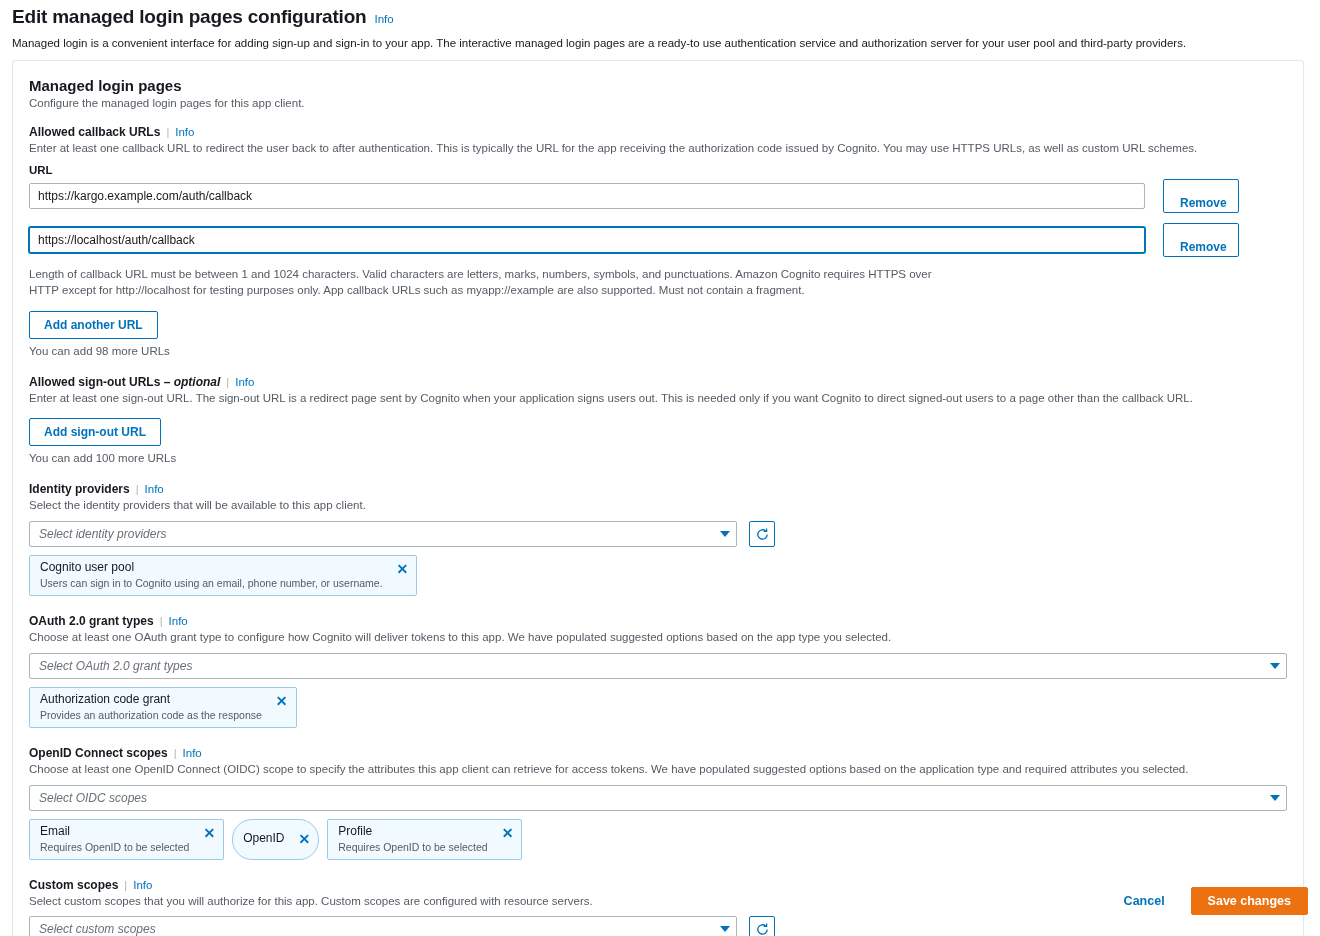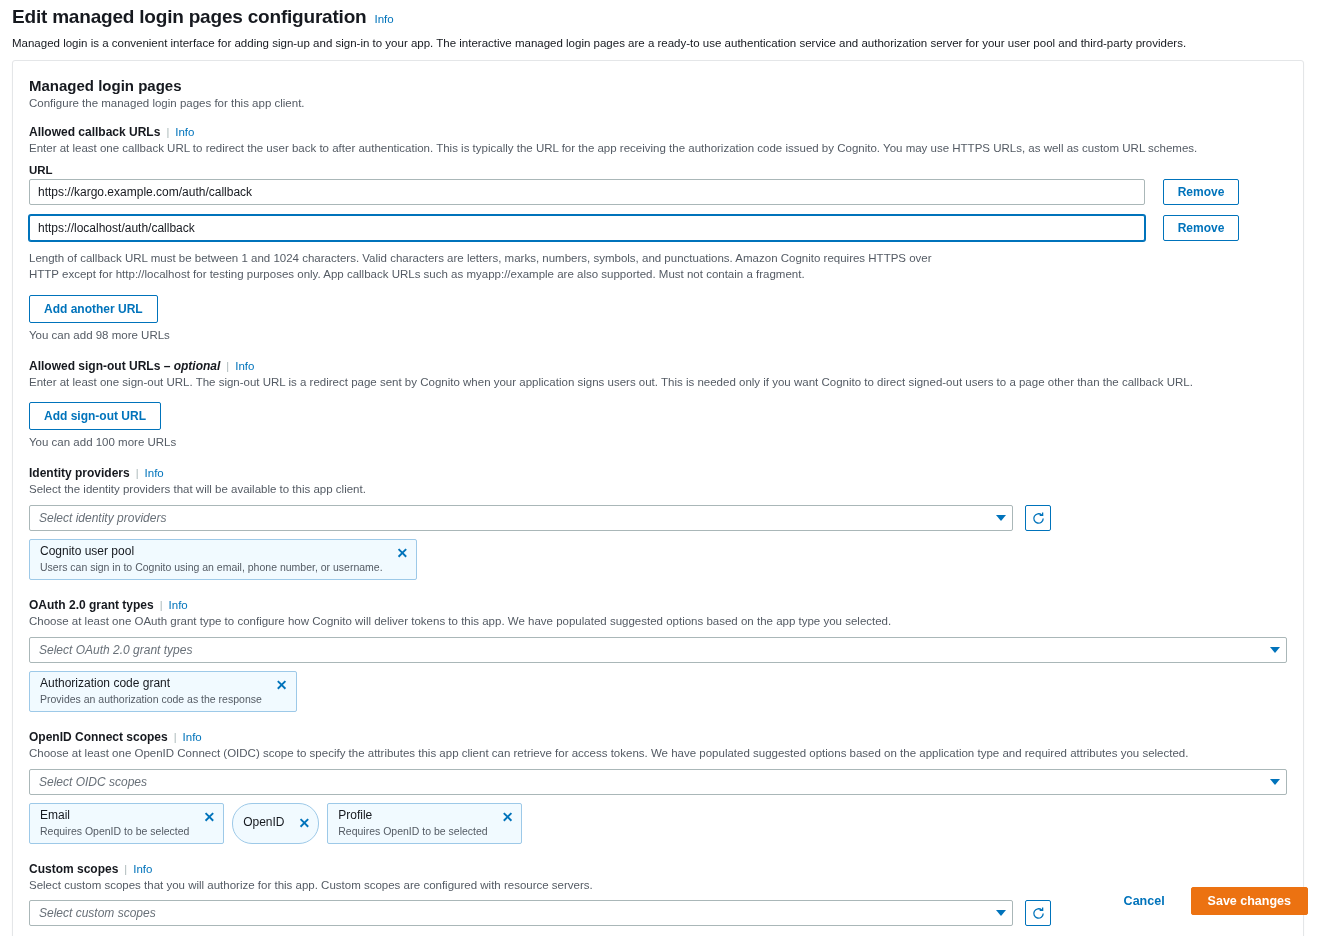--- a/index.html
+++ b/index.html
@@ -127,21 +127,21 @@
     font-weight: bold;
     border-radius: 2px;
     cursor: pointer;
     background: #fff;
     border: 1px solid #0073bb;
     color: #0073bb;
     height: 26px;
     padding: 0 14px;
     white-space: nowrap;
   }
-  .btn.remove { width: 76px; padding: 0; }
+  .btn.remove { width: 76px; padding: 16px; }
   .btn.add { margin-top: 5px; height: 28px; padding: 5px 14px; }
   .note {
     font-size: 11.5px;
     color: #545b64;
     margin-top: 6px;
   }
   .spacer-lg { height: 18px; }
   .spacer-md { height: 12px; }
   
   .select-row {
@@ -157,21 +157,21 @@
     background: #fff;
     display: flex;
     align-items: center;
     padding: 0 6px 0 9px;
     font-size: 12px;
     color: #687078;
     font-style: italic;
     cursor: pointer;
     position: relative;
   }
-  .select.w-narrow { width: 984px; }
+  .select.w-narrow { width: 708px; }
   .select.w-wide { width: 1260px; }
   .select .ph { flex: 1; }
   .caret {
     width: 0; height: 0;
     border-left: 5px solid transparent;
     border-right: 5px solid transparent;
     border-top: 6px solid #0073bb;
     margin-left: 6px;
   }
   .refresh-btn {

